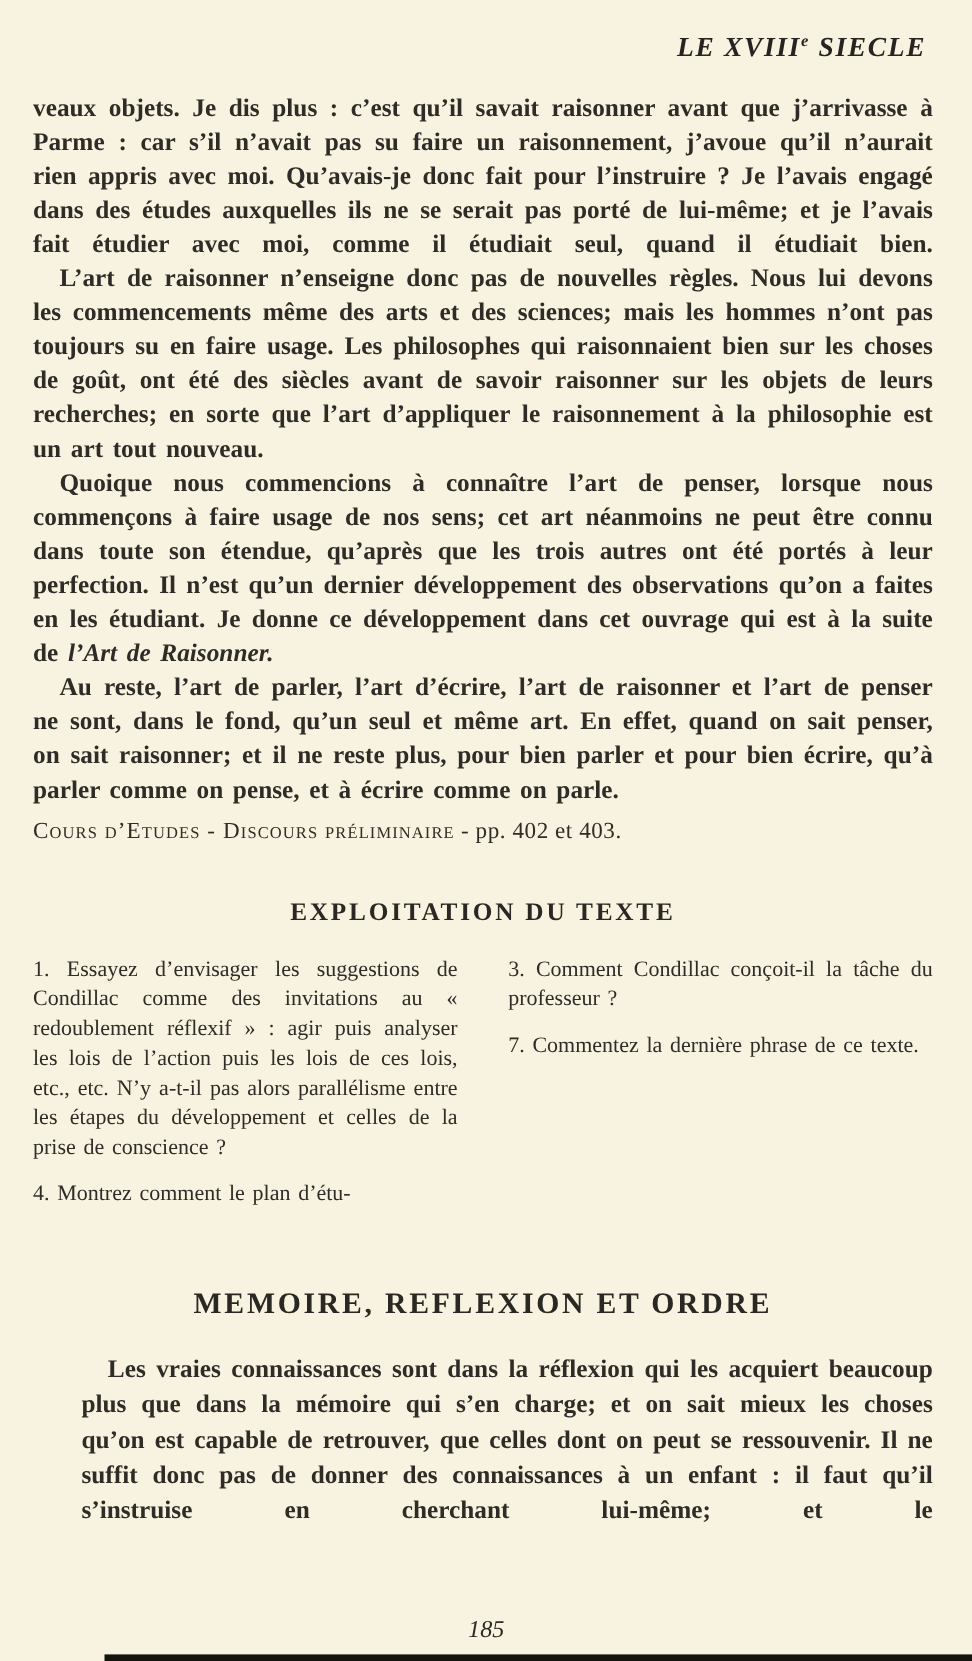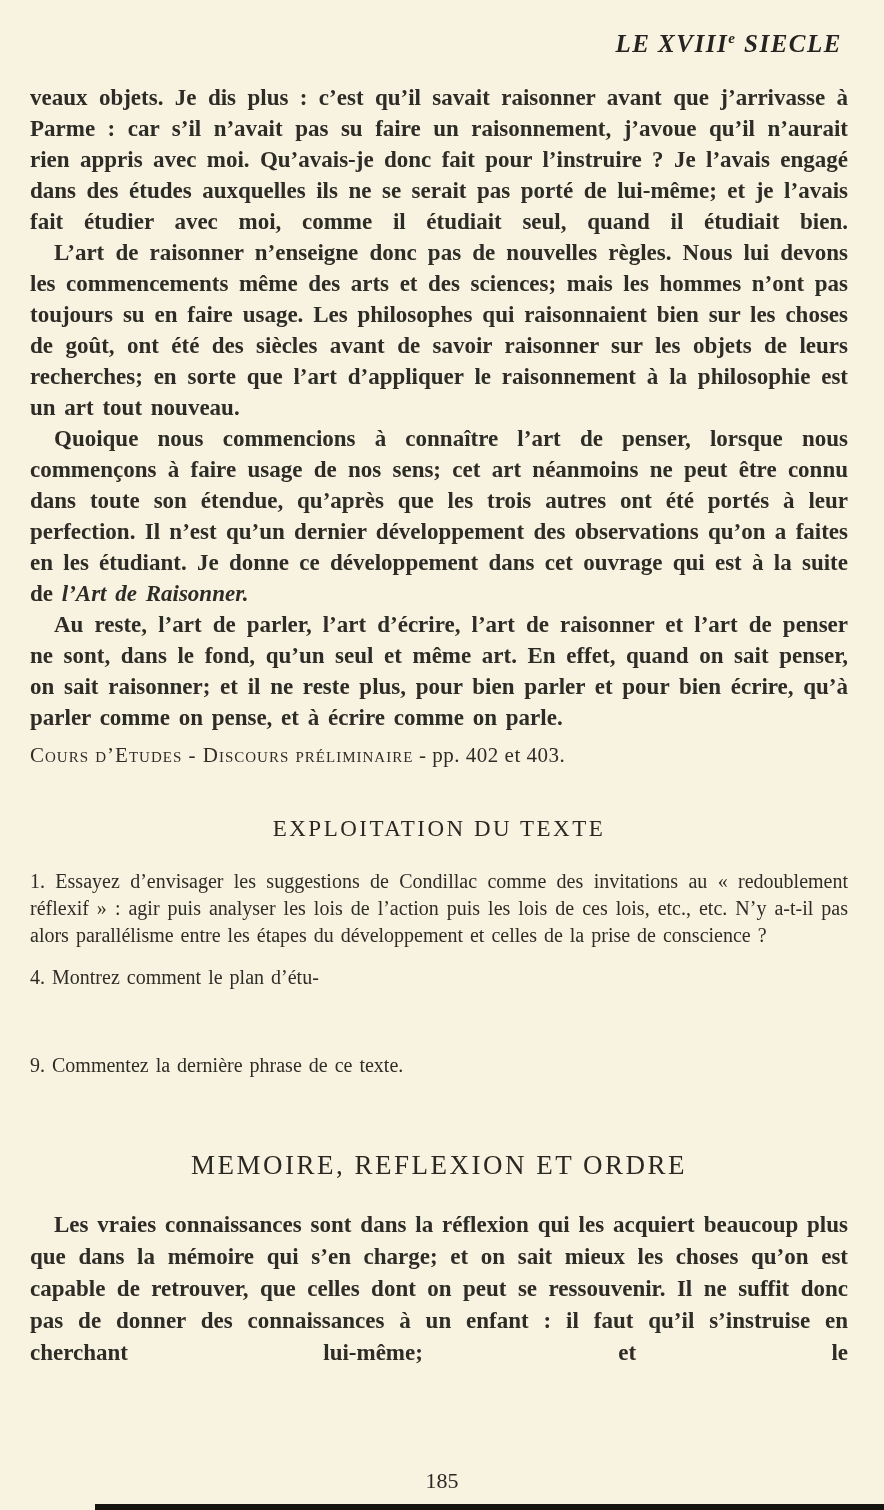--- a/index.html
+++ b/index.html
@@ -55,58 +55,59 @@
     font-size: 21px;
     margin-top: 10px;
     letter-spacing: 0.5px;
   }
   .attribution .sc {
     font-variant: small-caps;
     letter-spacing: 1px;
   }
   .section-heading {
     text-align: center;
-    font-weight: normal;
+    font-weight: bold;
     font-size: 23px;
     letter-spacing: 2.5px;
     margin: 48px 0 26px 0;
     color: #2a2823;
   }
   .section-heading.memoire-heading {
     font-size: 27px;
     margin: 56px 0 28px 0;
   }
   .columns {
     display: flex;
     gap: 46px;
-    flex-direction: column;
   }
   .col {
     flex: 1;
     min-width: 0;
   }
   .col p {
     font-size: 20px;
     line-height: 27px;
     text-align: justify;
     margin: 0 0 15px 0;
     word-spacing: 2px;
   }
   .memoire-text p {
     font-size: 23px;
     line-height: 32px;
+    margin-left: 44px;
   }
   .page-number {
     position: absolute;
     bottom: 16px;
     left: 0;
     width: 100%;
     text-align: center;
     font-size: 22px;
     color: #2a2823;
+    font-style: italic;
   }
   .scan-artifact {
     position: absolute;
     bottom: 0;
     left: 95px;
     right: 0;
     height: 6px;
     background: #15140f;
   }
 </style>
@@ -131,21 +132,22 @@
   </div>
 
   <h2 class="section-heading">EXPLOITATION DU TEXTE</h2>
 
   <div class="columns">
     <div class="col">
       <p>1. Essayez d’envisager les suggestions de Condillac comme des invitations au « redoublement réflexif » : agir puis analyser les lois de l’action puis les lois de ces lois, etc., etc. N’y a-t-il pas alors parallélisme entre les étapes du développement et celles de la prise de conscience ?</p>
       <p>4. Montrez comment le plan d’étu-</p>
     </div>
     <div class="col">
-      <p>9. Commentez la dernière phrase de ce texte.</p>
+      <p>3. Comment Condillac conçoit-il la tâche du professeur ?</p>
+      <p>7. Commentez la dernière phrase de ce texte.</p>
     </div>
   </div>
 
   <h2 class="section-heading memoire-heading">MEMOIRE, REFLEXION ET ORDRE</h2>
 
   <div class="body-text memoire-text">
     <p class="justify-last">Les vraies connaissances sont dans la réflexion qui les acquiert beaucoup plus que dans la mémoire qui s’en charge; et on sait mieux les choses qu’on est capable de retrouver, que celles dont on peut se ressouvenir. Il ne suffit donc pas de donner des connaissances à un enfant : il faut qu’il s’instruise en cherchant lui-même; et le</p>
   </div>
 
   <div class="page-number">185</div>

